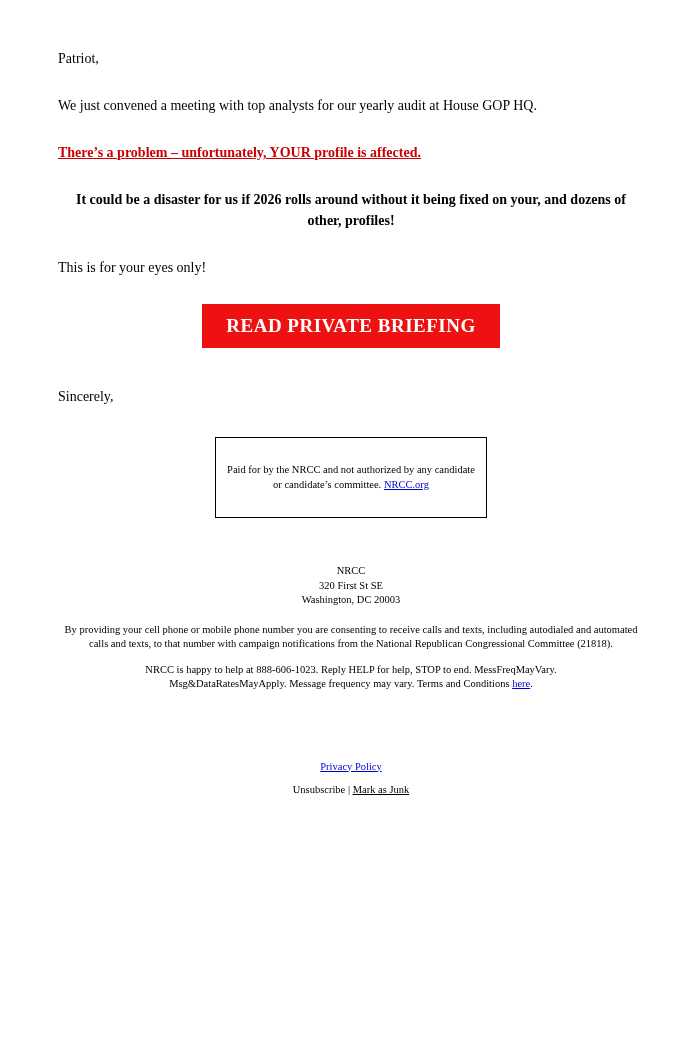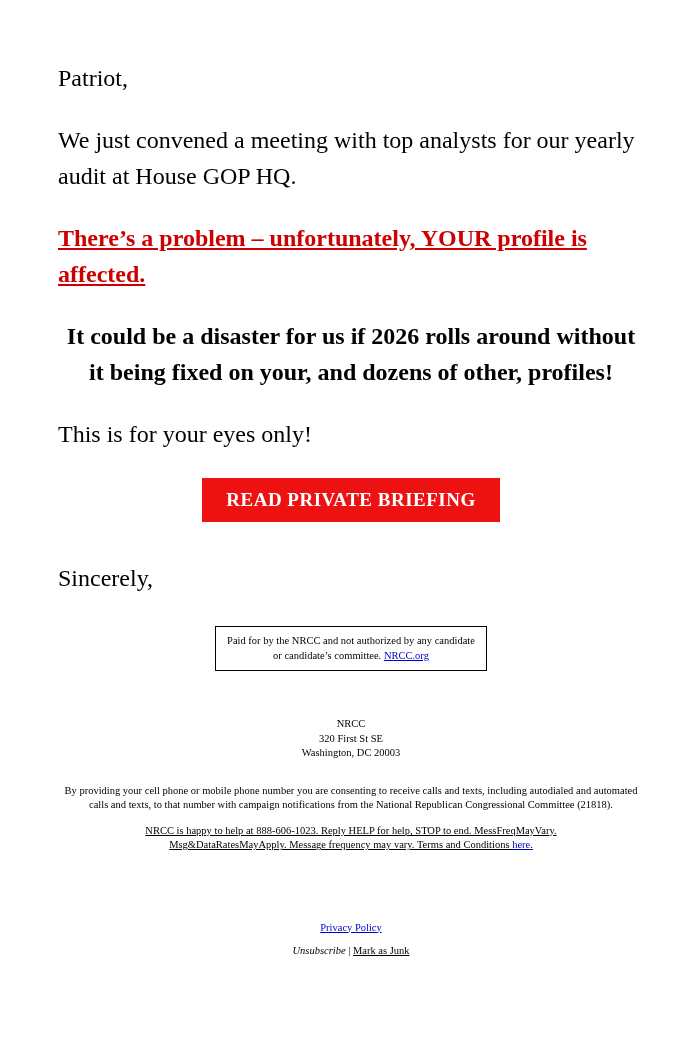--- a/index.html
+++ b/index.html
@@ -13,23 +13,23 @@
     width:700px;
     min-height:1060px;
     background:#ffffff;
     font-family:"Liberation Serif","DejaVu Serif",serif;
     color:#000000;
   }
   .content{
     padding:48px 56px 0 58px;
   }
   .body-text{
-    font-size:24px;
+    font-size:14px;
     line-height:1.5;
-    margin:12px 0 26px 0;
+    margin:0 0 26px 0;
   }
   .bold{font-weight:700;text-align:center;}
   .red-link{
     color:var(--link-red);
     font-weight:700;
     text-decoration:underline;
     cursor:pointer;
   }
   .cta-row{
     text-align:center;
@@ -44,54 +44,52 @@
     letter-spacing:0.5px;
     padding:11px 24px;
     text-decoration:none;
     cursor:pointer;
   }
   .sig-line{display:block;}
   .disclaimer-box{
     width:272px;
     margin:30px auto 0 auto;
     border:1px solid #000;
-    padding:7px 10px;
+    padding:25px 10px;
     text-align:center;
     font-size:10.5px;
     line-height:1.4;
   }
   .blue-link{
     color:var(--link-blue);
     text-decoration:underline;
     cursor:pointer;
   }
   .footer{
     margin-top:46px;
     text-align:center;
     font-size:10.5px;
     line-height:1.35;
     padding-bottom:80px;
   }
   .footer-block{margin:0 auto;}
   .footer .consent{
-    margin-top:24px;
+    margin-top:16px;
     max-width:580px;
   }
   .footer .help{
     margin-top:12px;
     max-width:500px;
-    text-decoration:underline;
   }
   .footer .privacy{margin-top:68px;}
   .footer .unsub{margin-top:9px;}
   .plain-link{
     color:#000;
     text-decoration:none;
     cursor:pointer;
-    font-style:italic;
   }
   .junk-link{
     color:#000;
     text-decoration:underline;
     cursor:pointer;
   }
 </style>
 </head>
 <body>
 

